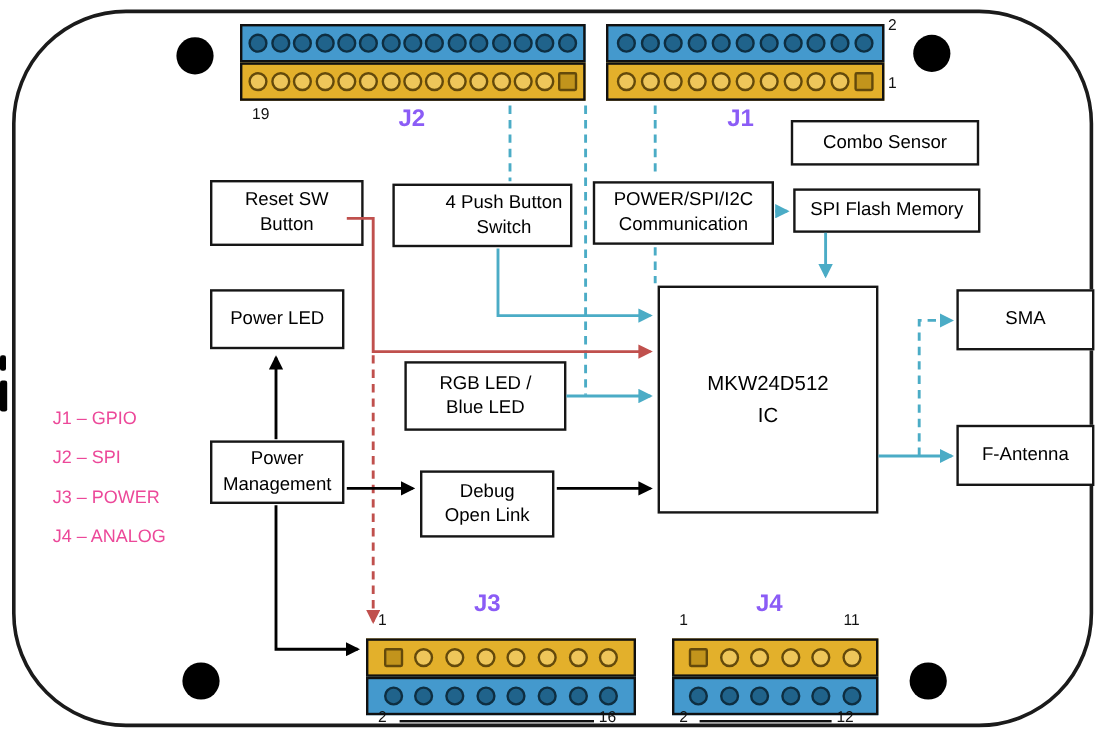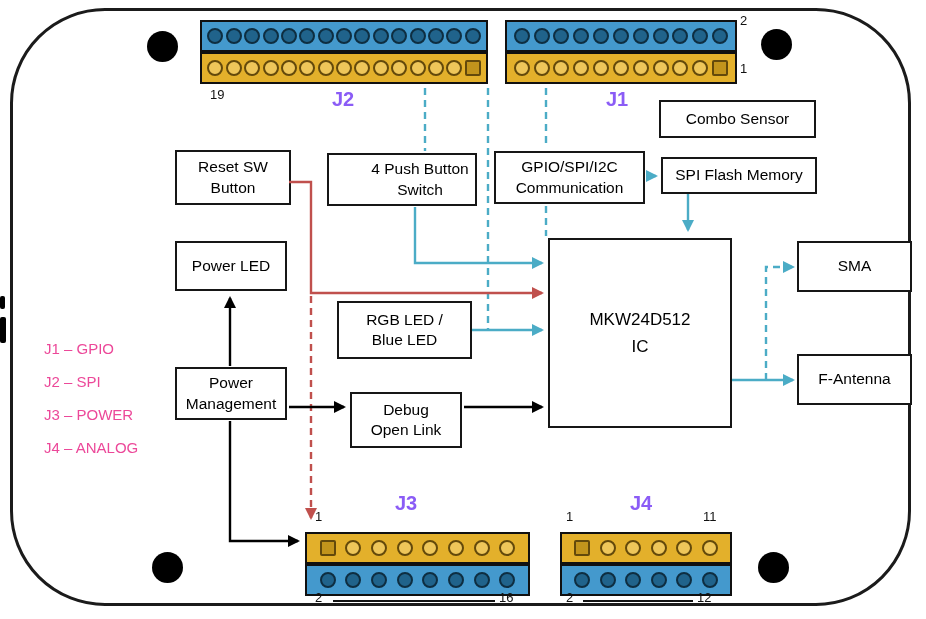--- a/index.html
+++ b/index.html
@@ -166,28 +166,28 @@
   </div>
   <div class="pinnum" style="left:566px;top:590px;">2</div>
   <div class="pinnum" style="left:697px;top:590px;">12</div>
   <div class="numline" style="left:583px;top:600px;width:110px;"></div>
 
   <div class="legend-item" style="top:340px;">J1 – GPIO</div>
   <div class="legend-item" style="top:373px;">J2 – SPI</div>
   <div class="legend-item" style="top:406px;">J3 – POWER</div>
   <div class="legend-item" style="top:439px;">J4 – ANALOG</div>
 
-  <div class="block" style="left:175px;top:150px;width:116px;height:55px;">
+  <div class="block" style="left:175px;top:150px;width:128px;height:55px;">
     <span>Reset SW
 Button</span></div>
   <div class="block" style="left:327px;top:153px;width:150px;height:53px;padding-left:36px;">
     <span>4 Push Button
 Switch</span></div>
   <div class="block" style="left:494px;top:151px;width:151px;height:53px;">
-    <span>GPIO/SPI/I2C
+    <span>POWER/SPI/I2C
 Communication</span></div>
   <div class="block" style="left:659px;top:100px;width:157px;height:38px;">
     <span>Combo Sensor</span></div>
   <div class="block" style="left:661px;top:157px;width:156px;height:37px;">
     <span>SPI Flash Memory</span></div>
   <div class="block" style="left:175px;top:241px;width:112px;height:50px;">
     <span>Power LED</span></div>
   <div class="block big" style="left:548px;top:238px;width:184px;height:190px;">
     <span>MKW24D512
 IC</span></div>

